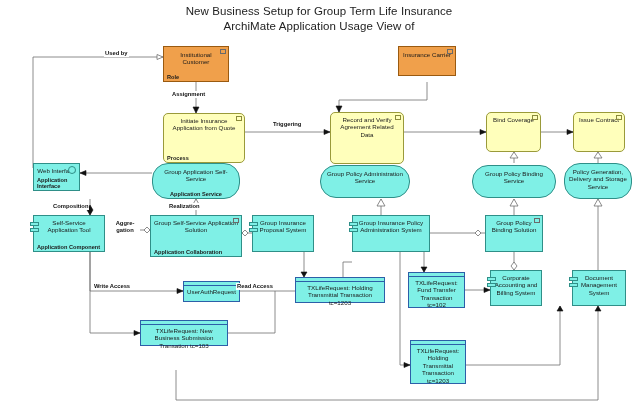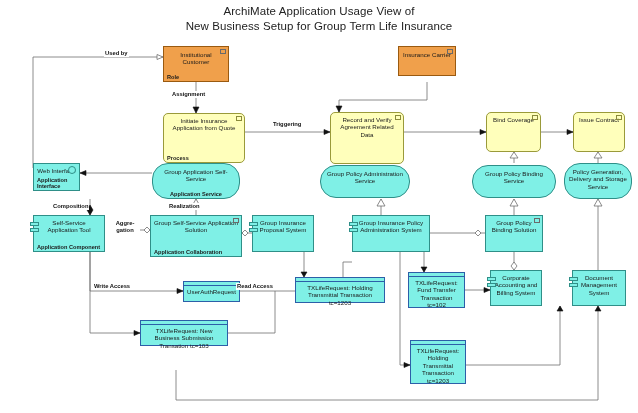--- a/index.html
+++ b/index.html
@@ -62,22 +62,22 @@
   svg.wires line,svg.wires path,svg.wires polyline{stroke:#6f6f6f;stroke-width:.8px;fill:none;}
   .fillw{fill:#ffffff;stroke:#6f6f6f;stroke-width:.8px;}
   .fillb{fill:#111111;stroke:#111111;stroke-width:.6px;}
 </style>
 </head>
 <body>
 
 <div id="canvas">
 
   <div class="title">
+    <div>New Business Setup for Group Term Life Insurance</div>
     <div>ArchiMate Application Usage View of</div>
-    <div>New Business Setup for Group Term Life Insurance</div>
   </div>
 
   <svg class="wires">
 
     <polyline points="33,168 33,57 163,57"></polyline>
     <polygon class="fillw" points="163,57 157,54.5 157,59.5"></polygon>
 
     <line x1="196" y1="82" x2="196" y2="113"></line>
     <polygon class="fillb" points="196,113 193,107 199,107"></polygon>
 

